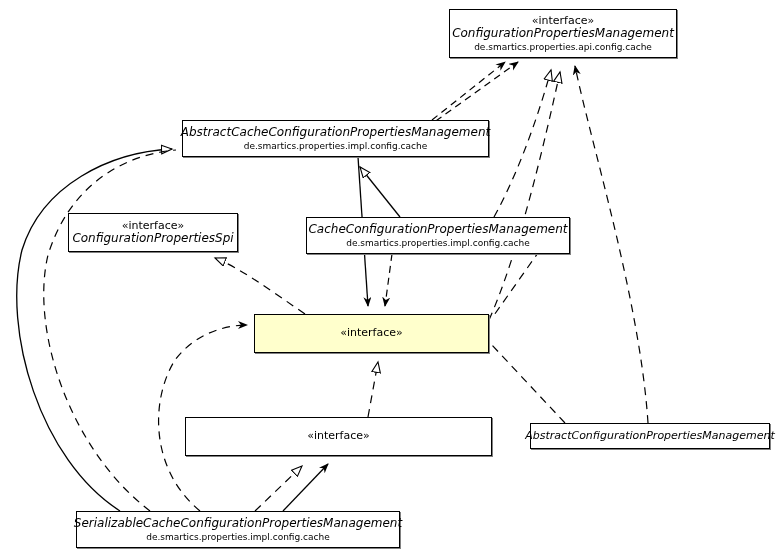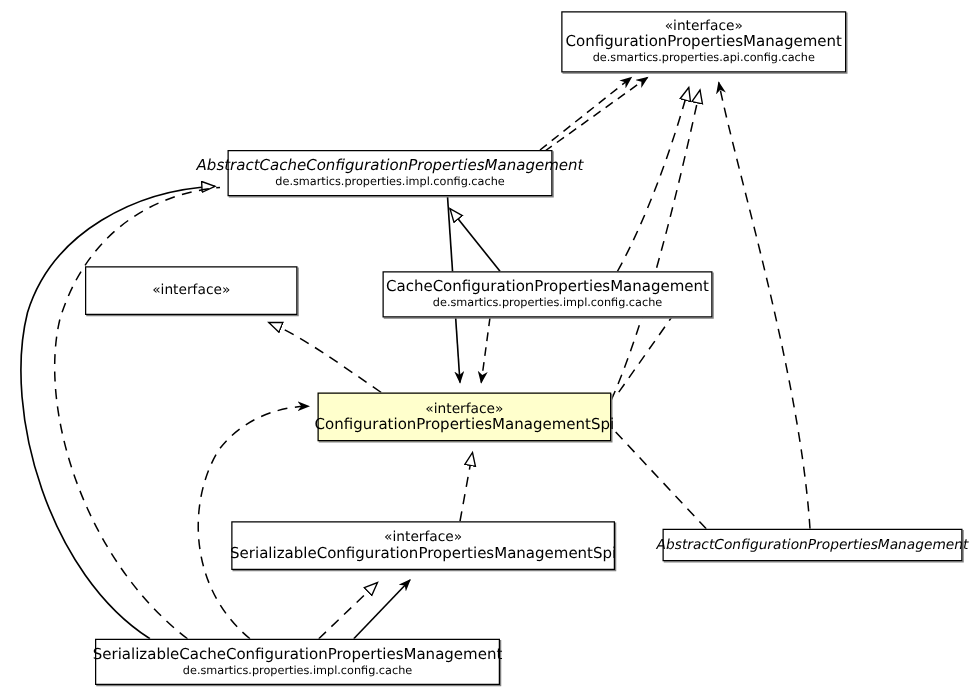--- a/index.html
+++ b/index.html
@@ -46,20 +46,21 @@
   .stereotype {
     font-size: 11px;
     color: #000000;
     white-space: nowrap;
   }
   .node-name {
     font-size: 12px;
     color: #000000;
     white-space: nowrap;
     padding: 0 6px;
+    font-style: italic;
   }
   .node-name.abstract {
     font-style: italic;
   }
   .node-pkg {
     font-size: 9px;
     color: #000000;
     white-space: nowrap;
     margin-top: 1px;
   }
@@ -146,42 +147,41 @@
       <path d="M 283,511 L 328,464" fill="none" stroke="#000000" stroke-width="1.3" marker-end="url(#mk-open)"></path>
     </g>
   </svg>
 
   <div class="uml-node" style="left:449px; top:9px; width:228px; height:49px;">
     <div class="stereotype">«​interface»</div>
     <div class="node-name">ConfigurationPropertiesManagement</div>
     <div class="node-pkg">de.smartics.properties.api.config.cache</div>
   </div>
 
-  <div class="uml-node" style="left:182px; top:120px; width:260px; height:37px;text-align:right;">
+  <div class="uml-node" style="left:182px; top:120px; width:307px; height:37px;text-align:right;">
     <div class="node-name abstract">AbstractCacheConfigurationPropertiesManagement</div>
     <div class="node-pkg">de.smartics.properties.impl.config.cache</div>
   </div>
 
   <div class="uml-node" style="left:68px; top:213px; width:170px; height:39px;">
     <div class="stereotype">«​interface»</div>
+    <div class="node-name">ConfigurationPropertiesSpi</div>
   </div>
 
   <div class="uml-node" style="left:276px; top:217px; width:264px; height:37px;margin-left:30px;">
     <div class="node-name">CacheConfigurationPropertiesManagement</div>
     <div class="node-pkg">de.smartics.properties.impl.config.cache</div>
   </div>
 
   <div class="uml-node highlight" style="left:254px; top:314px; width:235px; height:39px;">
     <div class="stereotype">«​interface»</div>
-    <div class="node-name">ConfigurationPropertiesManagementSpi</div>
   </div>
 
   <div class="uml-node" style="left:185px; top:417px; width:307px; height:39px;">
     <div class="stereotype">«​interface»</div>
-    <div class="node-name">SerializableConfigurationPropertiesManagementSpi</div>
   </div>
 
   <div class="uml-node" style="left:530px; top:423px; width:240px; height:26px;">
     <div class="node-name abstract" style="font-size:11px;font-style:italic;">AbstractConfigurationPropertiesManagement</div>
   </div>
 
   <div class="uml-node" style="left:76px; top:511px; width:324px; height:37px;">
     <div class="node-name">SerializableCacheConfigurationPropertiesManagement</div>
     <div class="node-pkg">de.smartics.properties.impl.config.cache</div>
   </div>

